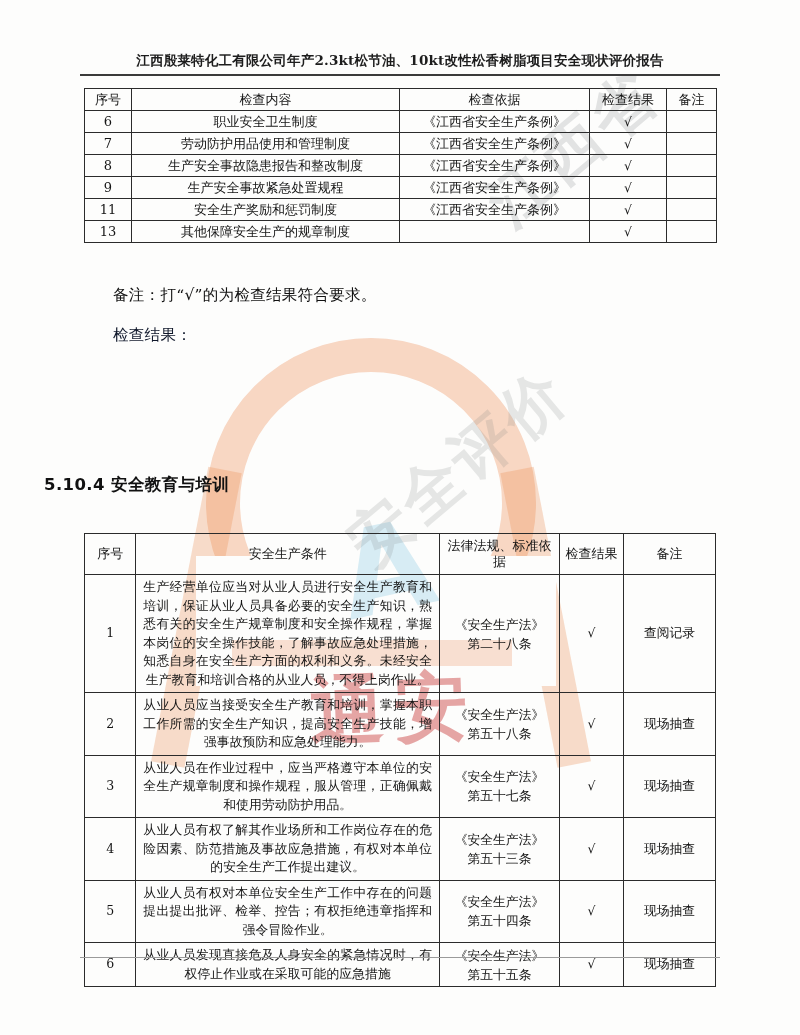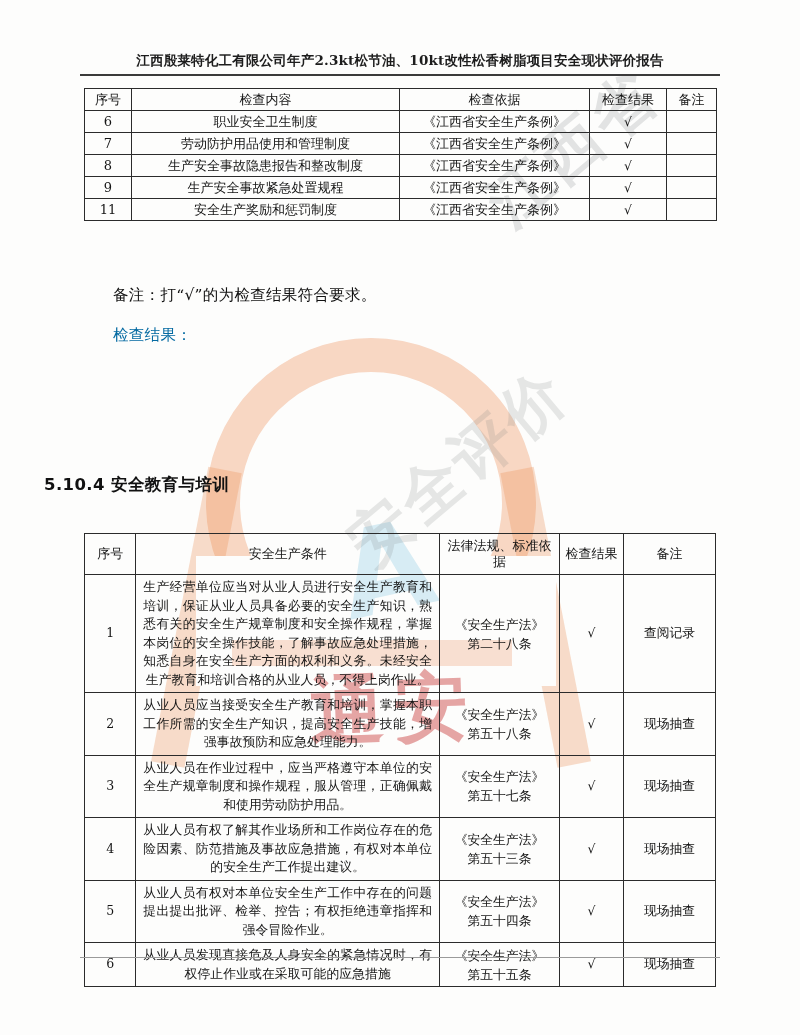--- a/index.html
+++ b/index.html
@@ -196,21 +196,21 @@
     font-size: 15.5px;
     color: #111;
     letter-spacing: 0.3px;
   }
   .res-label {
     position: absolute;
     left: 113px;
     top: 325px;
     font-family: Liberation Serif, serif;
     font-size: 15.5px;
-    color: #0369a1;
+    color: #0f172a;
     letter-spacing: 0.3px;
     text-align: center;
   }
   .body-para {
     position: absolute;
     left: 84px;
     top: 355px;
     width: 625px;
     font-family: "DejaVu Serif", "Liberation Serif", serif;
     font-size: 15.5px;
@@ -362,20 +362,27 @@
             <td class="check">√</td>
             <td></td>
           </tr>
           <tr>
             <td>11</td>
             <td>安全生产奖励和惩罚制度</td>
             <td>《江西省安全生产条例》</td>
             <td class="check">√</td>
             <td></td>
           </tr>
+          <tr>
+            <td>13</td>
+            <td>其他保障安全生产的规章制度</td>
+            <td></td>
+            <td class="check">√</td>
+            <td></td>
+          </tr>
         </tbody>
       </table>
     </div>
 
     <div class="note">备注：打“√”的为检查结果符合要求。</div>
     <div class="res-label">检查结果：</div>
 
     <div class="section-heading">5.10.4 安全教育与培训</div>
 
 

